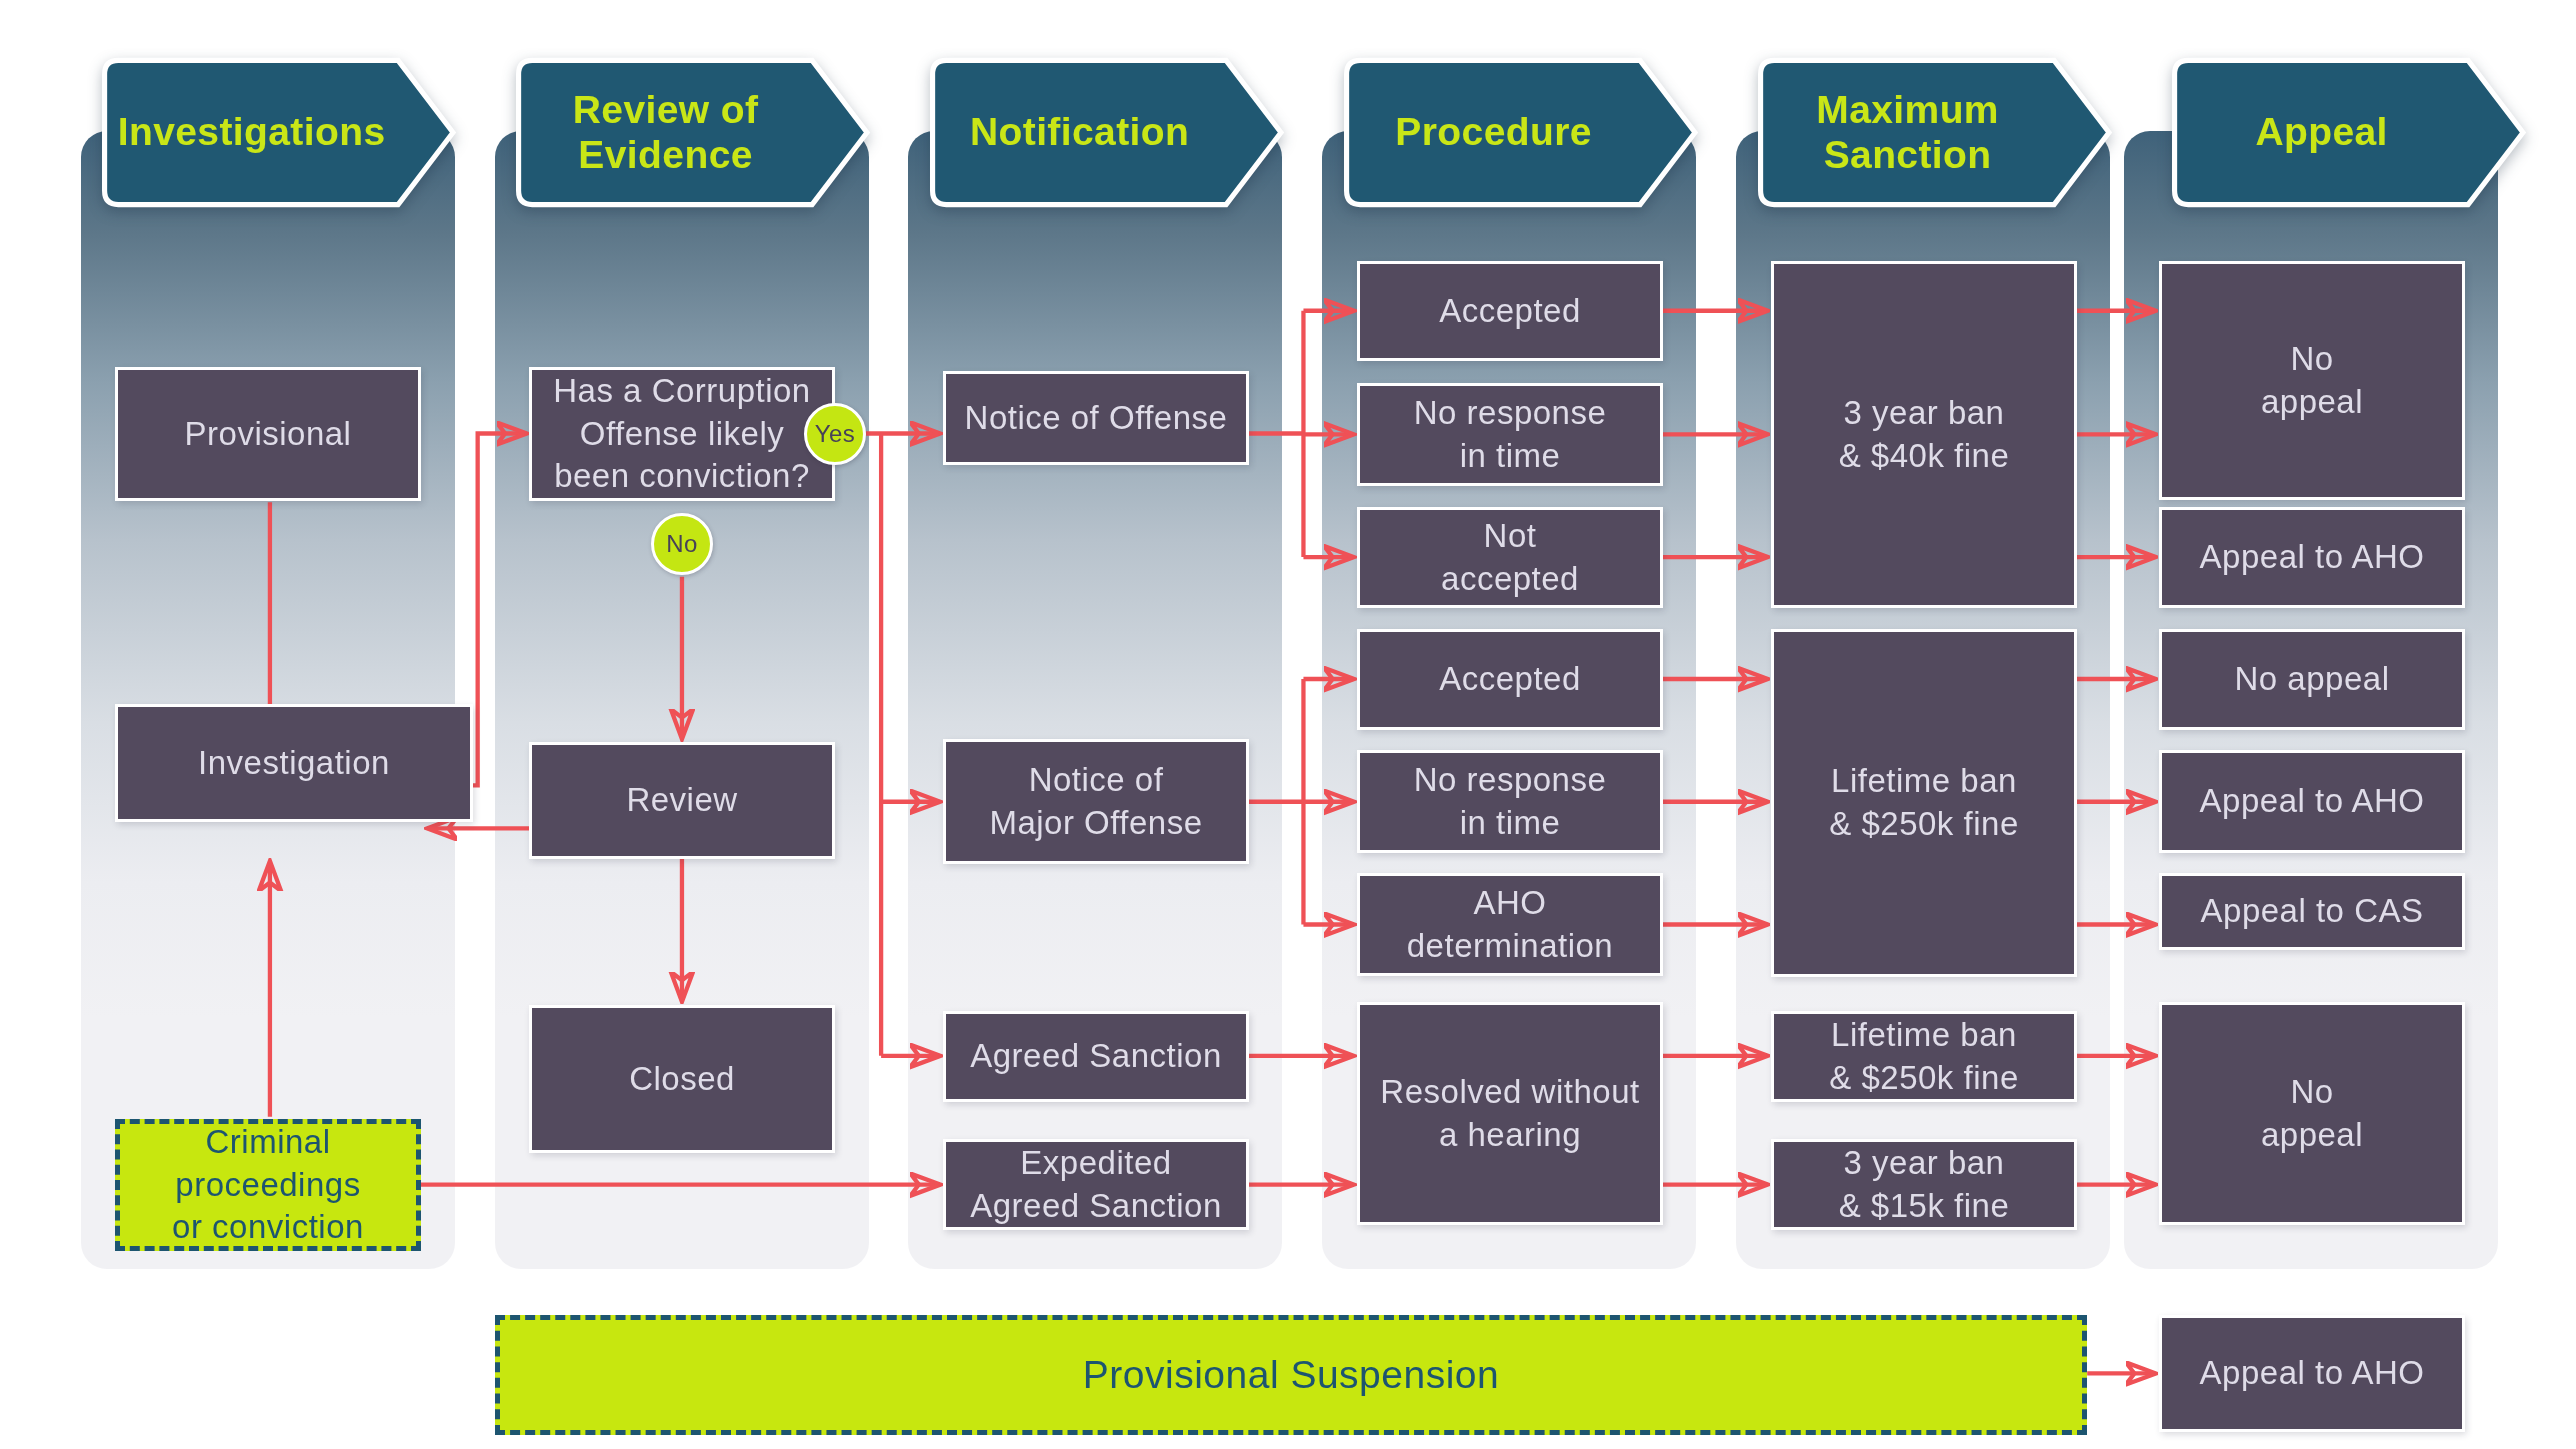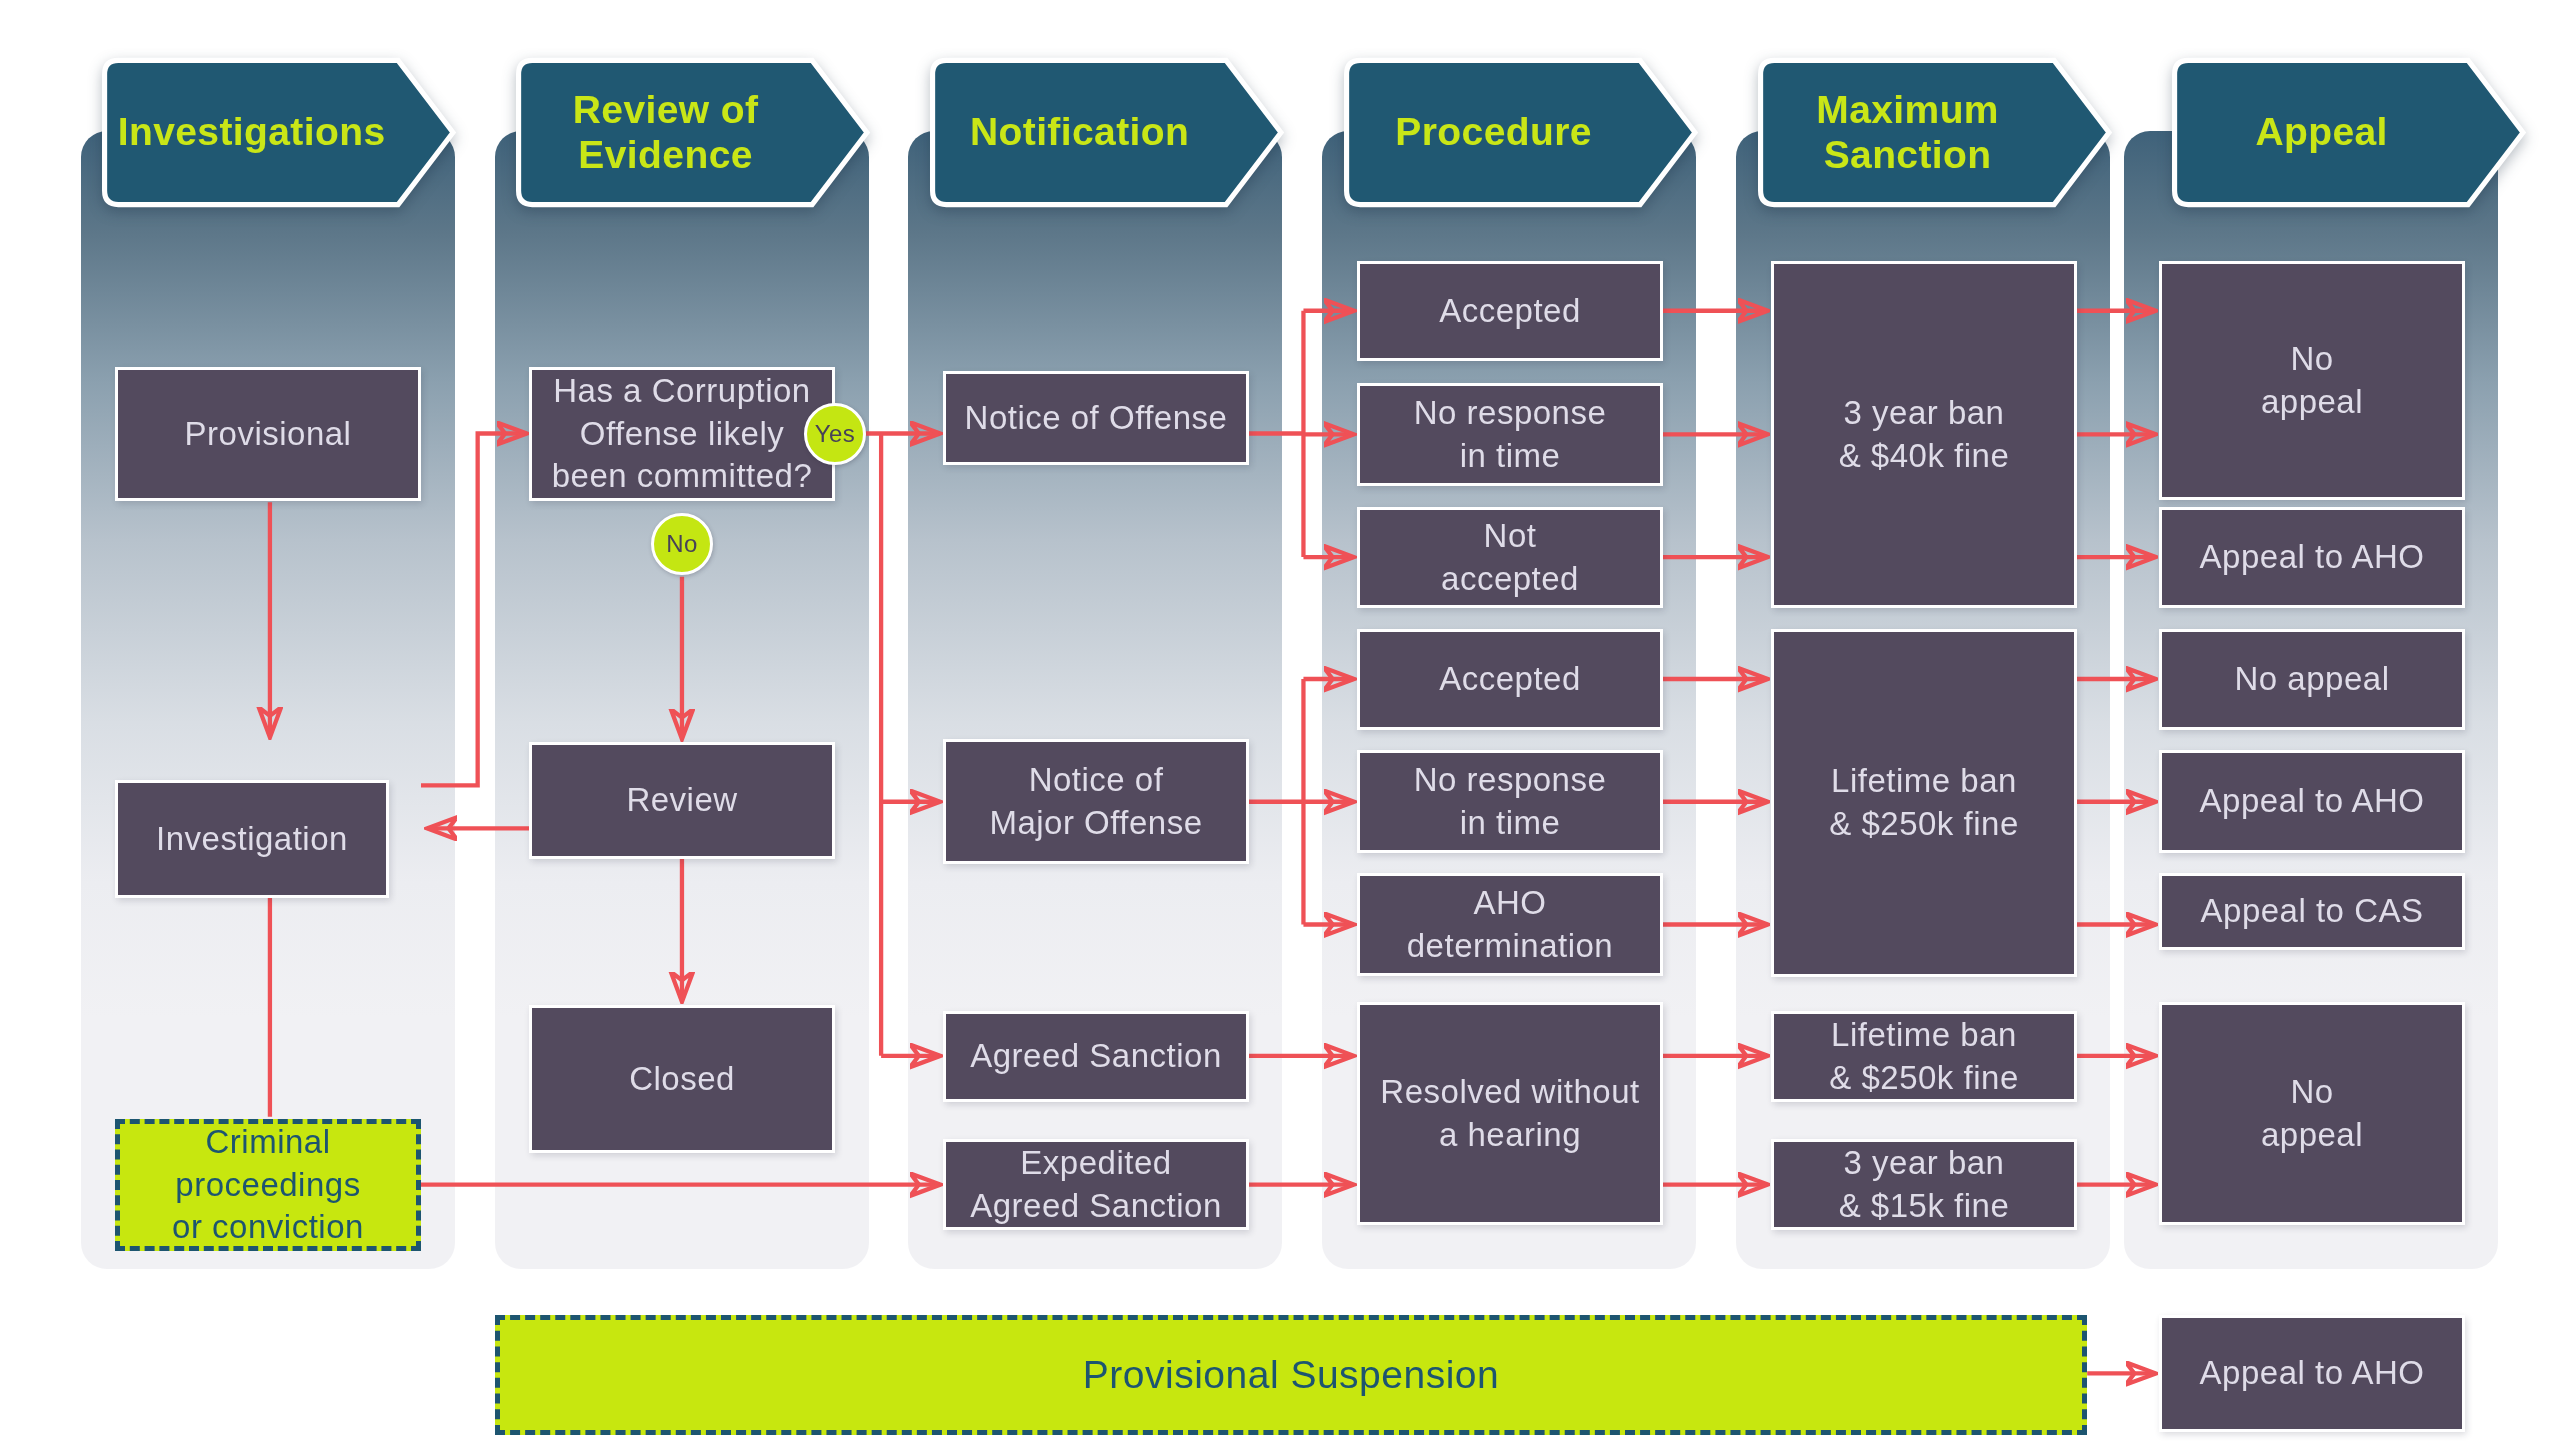--- a/index.html
+++ b/index.html
@@ -139,28 +139,28 @@
 Sanction</div>
   </div>
   <div class="chevron" style="left:2166px;top:55px">
     <svg width="369" height="155" viewBox="0 0 430 180">
         <path class="chev-shape" d="M26,6 H352 L416,90 L352,174 H26 Q10,174 10,158 V22 Q10,6 26,6 Z"></path>
       </svg>
     <div class="chev-label">Appeal</div>
   </div>
 
   <div class="node" style="left:115px;top:367px;width:306px;height:134px">Provisional</div>
-  <div class="node" style="left:115px;top:780px;width:274px;height:118px">Investigation</div>
+  <div class="node" style="left:115px;top:704px;width:358px;height:118px">Investigation</div>
   <div class="node green" style="left:115px;top:1119px;width:306px;height:132px">Criminal
 proceedings
 or conviction</div>
 
   <div class="node" style="left:529px;top:367px;width:306px;height:134px">Has a Corruption
 Offense likely
-been committed?</div>
+been conviction?</div>
   <div class="circle" style="left:804px;top:403px">Yes</div>
   <div class="circle" style="left:651px;top:513px">No</div>
   <div class="node" style="left:529px;top:742px;width:306px;height:117px">Review</div>
   <div class="node" style="left:529px;top:1005px;width:306px;height:148px">Closed</div>
 
   <div class="node" style="left:943px;top:371px;width:306px;height:94px">Notice of Offense</div>
   <div class="node" style="left:943px;top:739px;width:306px;height:125px">Notice of
 Major Offense</div>
   <div class="node" style="left:943px;top:1011px;width:306px;height:91px">Agreed Sanction</div>
   <div class="node" style="left:943px;top:1139px;width:306px;height:91px">Expedited

